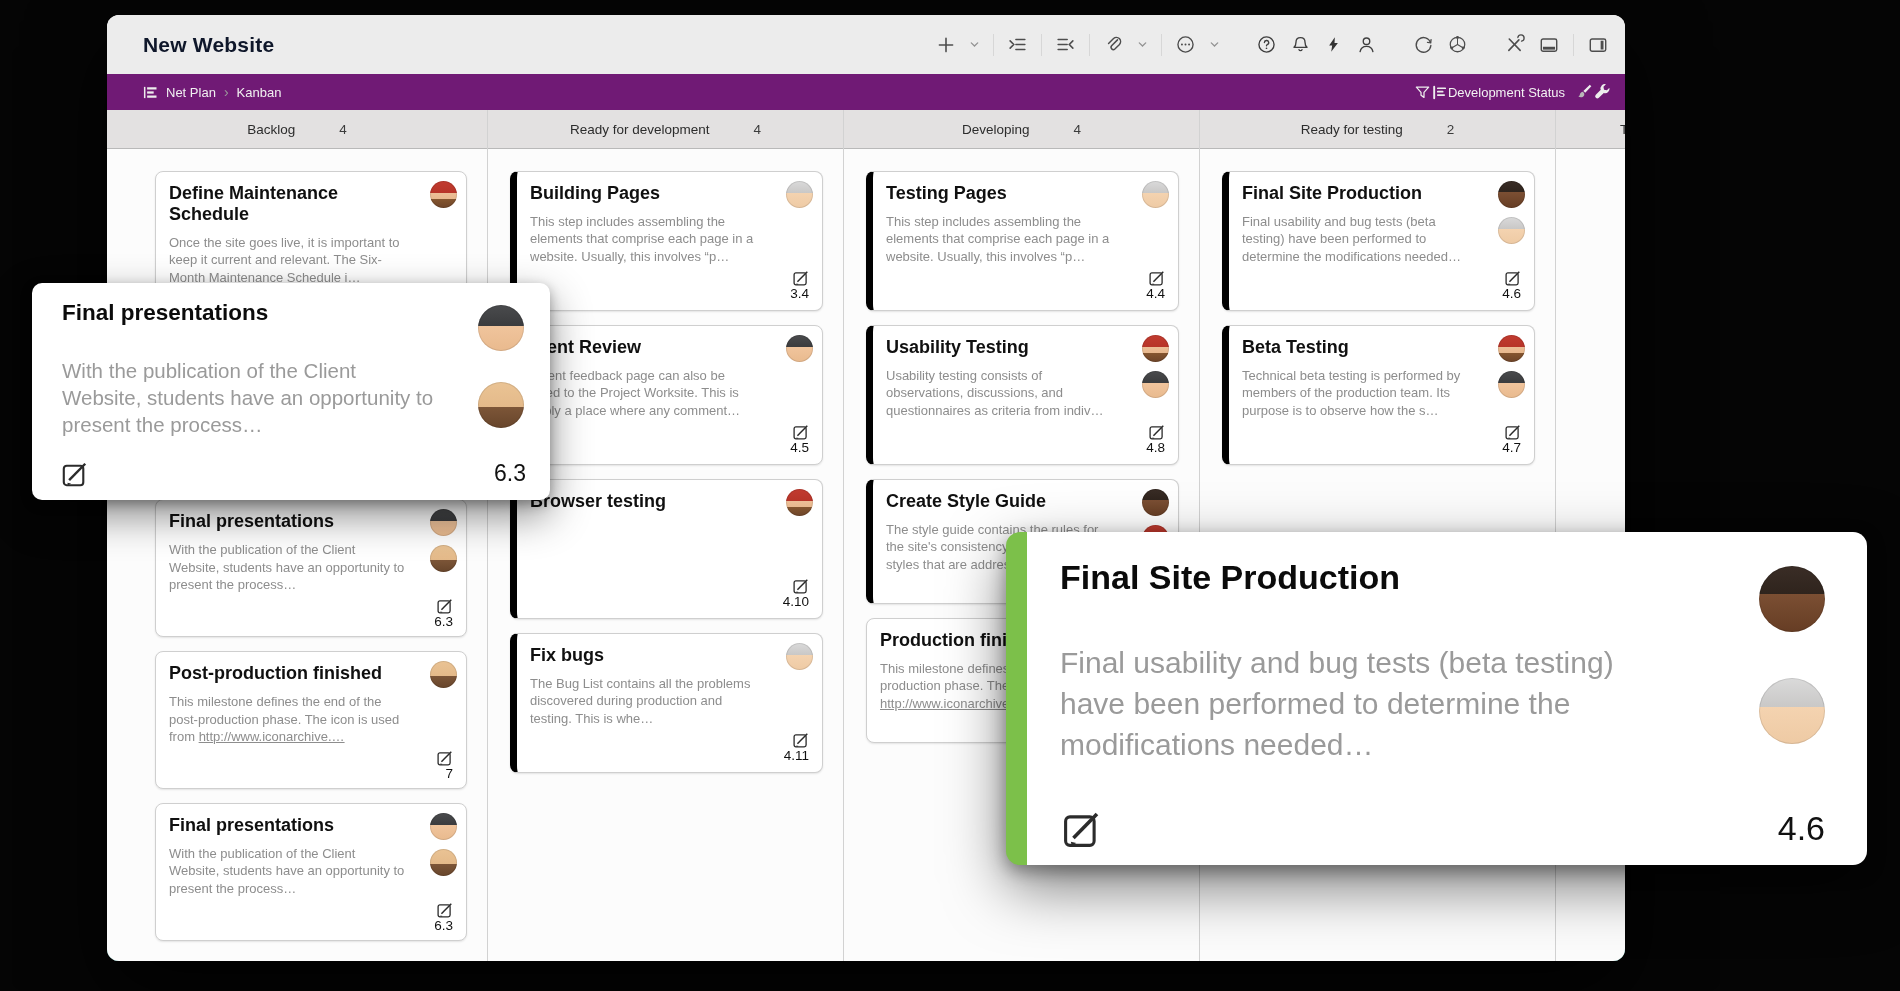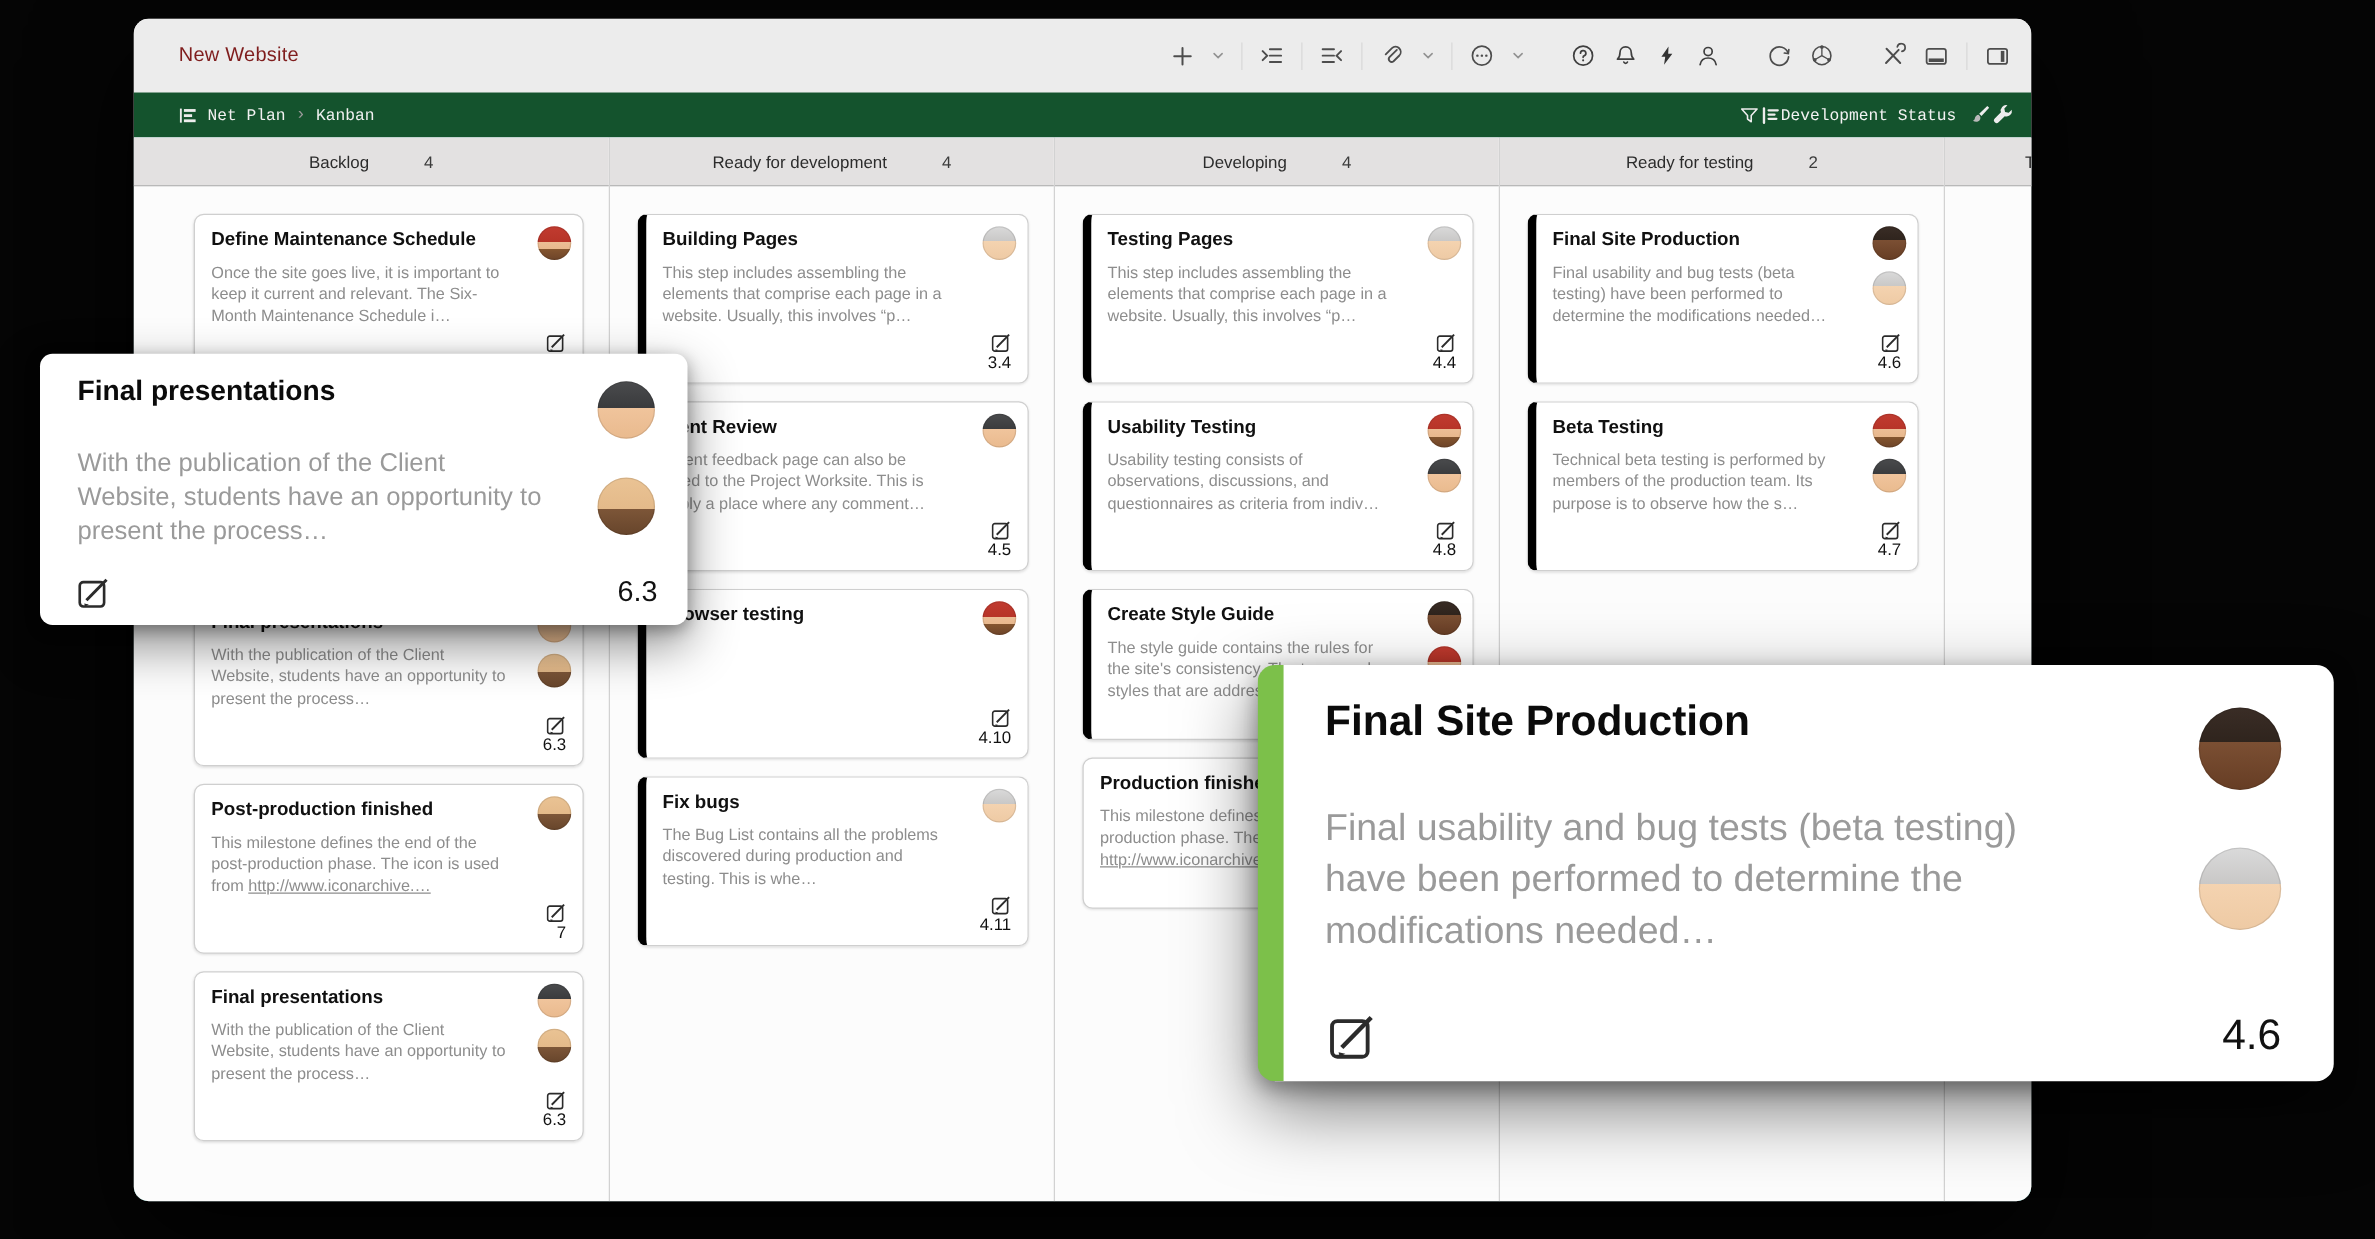--- a/index.html
+++ b/index.html
@@ -2,28 +2,28 @@
 <html><head>
 <meta charset="utf-8">
 <style>
   html,body{margin:0;padding:0;background:#000;}
   .stage{position:relative;width:1900px;height:991px;background:#050505;overflow:hidden;
          font-family:"Liberation Sans","DejaVu Sans",sans-serif;}
   .window{position:absolute;left:107px;top:15px;width:1518px;height:946px;border-radius:12px;
           background:#fbfbfb;overflow:hidden;box-shadow:0 30px 80px rgba(0,0,0,.9);}
   
   .titlebar{height:59px;background:#ececec;display:flex;align-items:center;padding:0 16px 0 36px;}
-  .window-title{font-size:16px;font-weight:400;color:#7f1d1d;letter-spacing:.2px;}
+  .window-title{font-size:21px;font-weight:700;color:#0f172a;letter-spacing:.2px;}
   .tb-icons{margin-left:auto;display:flex;align-items:center;gap:13px;}
   .tb-icons svg{display:block;}
   .tbdiv{width:1px;height:22px;background:#d7d7d7;}
   .gapL{width:10px;}
   
-  .statusbar{height:36px;background:#14532d;display:flex;align-items:center;
-             padding:0 14px 0 36px;color:#f1f1f1;font-size:13px;font-family:Liberation Mono, monospace;}
+  .statusbar{height:36px;background:#701a75;display:flex;align-items:center;
+             padding:0 14px 0 36px;color:#f1f1f1;font-size:13px;}
   .crumb{display:flex;align-items:center;gap:8px;}
   .crumb .sep{color:#9a9a9a;font-size:14px;}
   .sb-right{margin-left:auto;display:flex;align-items:center;}
   .sb-label{font-size:13px;color:#f3f3f3;}
   
   .board{position:relative;height:851px;display:flex;background:#0f766e;}
   .column{width:355px;flex:0 0 355px;border-right:1px solid #d2d2d2;display:flex;flex-direction:column;background:#fcfcfc;}
   .column.col-first{width:380px;flex:0 0 380px;}
   .column.col-partial{flex:1 1 auto;border-right:none;}
   .col-header{flex:0 0 38px;height:38px;background:#e3e1e1;border-bottom:1px solid #b9b9b9;
@@ -31,21 +31,21 @@
               font-size:13.5px;color:#2c2c2c;}
   .col-partial .col-header{justify-content:flex-start;padding-left:64px;}
   .col-header .cnt{color:#3c3c3c;}
   .cards{padding:22px 20px 20px 22px;display:flex;flex-direction:column;gap:14px;overflow:hidden;}
   .col-first .cards{padding-left:48px;}
   
   .card{position:relative;background:#fff;border:1px solid #cfcfcf;border-radius:8px;
         box-shadow:0 1px 2px rgba(0,0,0,.1);padding:11px 13px 9px 13px;min-height:96px;box-sizing:border-box;}
   .card.green{border-left:7px solid #000000;}
   .card.pushed{margin-top:156px;}
-  .card-title{font-size:15px;font-weight:700;color:#101010;padding-right:42px;margin-bottom:9px;}
+  .card-title{font-size:18px;font-weight:700;color:#101010;padding-right:42px;margin-bottom:9px;}
   .card-body{font-size:13px;color:#8d8d8d;line-height:1.33;padding-right:46px;min-height:52px;}
   .card-body .lnk{text-decoration:underline;}
   .card-foot{display:flex;align-items:flex-end;justify-content:space-between;margin-top:5px;flex-direction:column;}
   .value{font-size:13.5px;color:#111;}
   .avatars{position:absolute;top:9px;right:9px;display:flex;flex-direction:column;gap:9px;}
   .avatar{width:27px;height:27px;border-radius:50%;box-shadow:inset 0 0 0 1px rgba(0,0,0,.1);}
   .av-red-turban-man{background:linear-gradient(180deg,#c13b30 0%,#b73428 46%,#ecbe96 46%,#e8b88d 68%,#84552f 68%,#6d4429 100%);}
   .av-granny{background:linear-gradient(180deg,#dadada 0%,#c9c8c7 44%,#f4d3b0 44%,#eecaa4 100%);}
   .av-cap-glasses-man{background:linear-gradient(180deg,#4a4b4d 0%,#3a3b3d 46%,#f0c49c 46%,#e9ba8e 100%);}
   .av-bald-beard-man{background:linear-gradient(180deg,#eac394 0%,#e4ba8a 54%,#7d5638 54%,#67452b 100%);}

